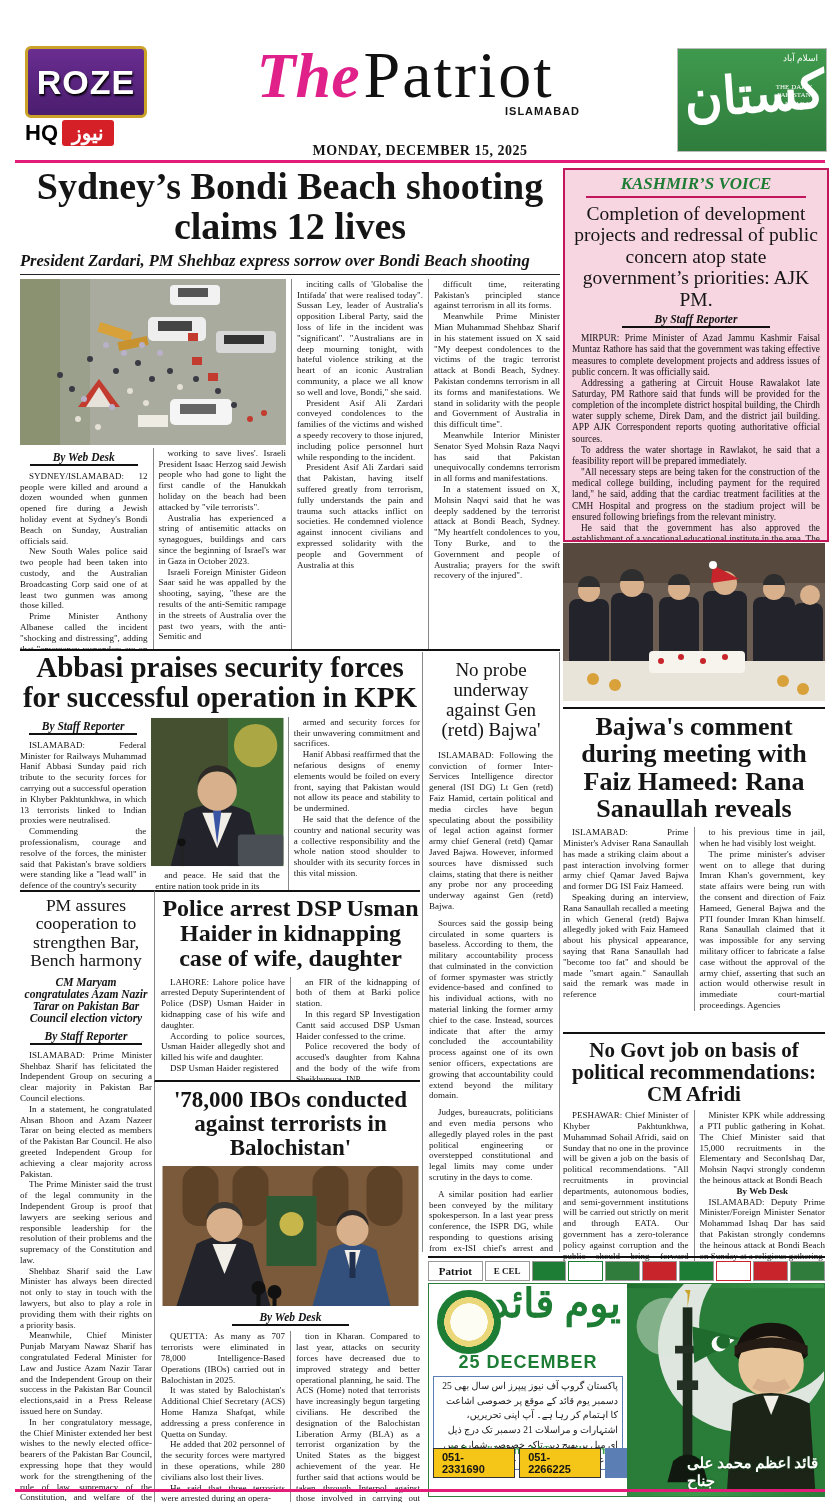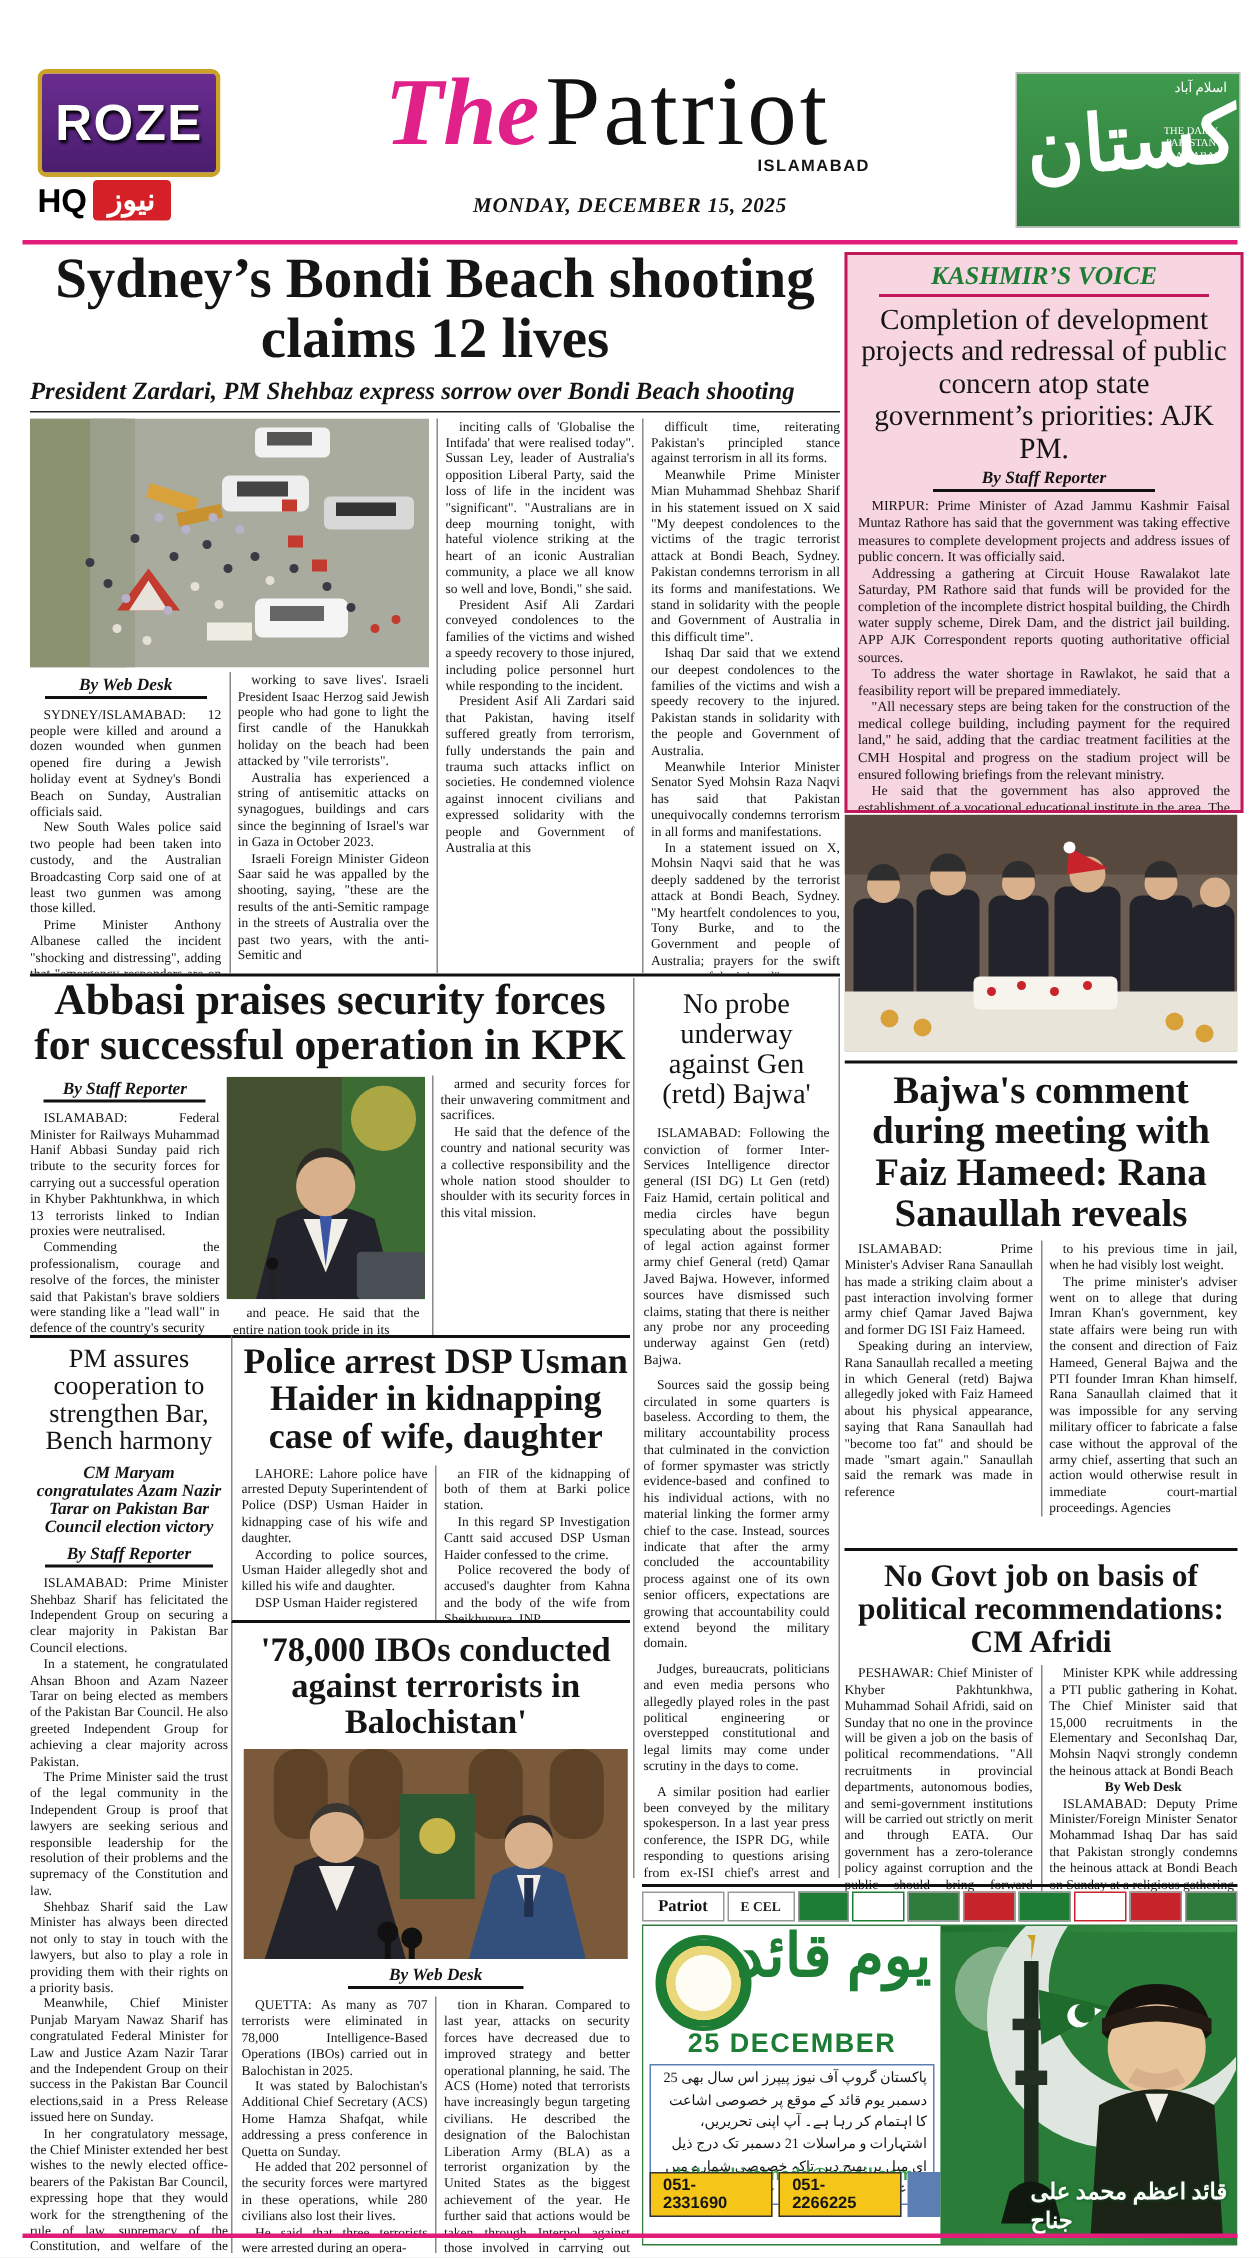--- a/index.html
+++ b/index.html
@@ -82,21 +82,21 @@
     <span class="t-pat">Patriot</span>
     <div class="t-city">ISLAMABAD</div>
   </div>
 
   <div class="abs pak-box" style="left:677px;top:48px;">
     <span class="pak-city">اسلام آباد</span>
     <span class="pak-callig">پاکستان</span>
     <span class="pak-tag">THE DAILY PAKISTAN ISLAMABAD</span>
   </div>
 
-  <div class="abs dateline" style="left:20px;top:130px;width:800px;font-style:italic;">MONDAY, DECEMBER 15, 2025</div>
+  <div class="abs dateline" style="left:20px;top:143px;width:800px;">MONDAY, DECEMBER 15, 2025</div>
   <div class="abs pinkrule" style="left:15px;top:160px;width:810px;"></div>
 
   <div class="abs" style="left:20px;top:167px;width:540px;height:482px;border-bottom:2px solid #111;">
     <div class="hl" style="font-size:38px;">Sydney’s Bondi Beach shooting claims 12 lives</div>
     <div class="lead-sub">President Zardari, PM Shehbaz express sorrow over Bondi Beach shooting</div>
     <div class="lead-cols">
       <div style="width:266px;">
         <svg class="photo" width="266" height="166" viewBox="0 0 266 166">
           <rect width="266" height="166" fill="#a8ab9d"></rect>
           <rect width="64" height="166" fill="#8a9272"></rect>
@@ -164,21 +164,20 @@
         </div>
       </div>
       <div class="col vr" style="width:128px;padding:0 5px;margin-left:5px;">
         <p>inciting calls of 'Globalise the Intifada' that were realised today". Sussan Ley, leader of Australia's opposition Liberal Party, said the loss of life in the incident was "significant". "Australians are in deep mourning tonight, with hateful violence striking at the heart of an iconic Australian community, a place we all know so well and love, Bondi," she said.</p>
         <p>President Asif Ali Zardari conveyed condolences to the families of the victims and wished a speedy recovery to those injured, including police personnel hurt while responding to the incident.</p>
         <p>President Asif Ali Zardari said that Pakistan, having itself suffered greatly from terrorism, fully understands the pain and trauma such attacks inflict on societies. He condemned violence against innocent civilians and expressed solidarity with the people and Government of Australia at this</p>
       </div>
       <div class="col vr" style="width:128px;padding-left:5px;">
         <p>difficult time, reiterating Pakistan's principled stance against terrorism in all its forms.</p>
         <p>Meanwhile Prime Minister Mian Muhammad Shehbaz Sharif in his statement issued on X said "My deepest condolences to the victims of the tragic terrorist attack at Bondi Beach, Sydney. Pakistan condemns terrorism in all its forms and manifestations. We stand in solidarity with the people and Government of Australia in this difficult time".</p>
-        <p>Ishaq Dar said that we extend our deepest condolences to the families of the victims and wish a speedy recovery to the injured. Pakistan stands in solidarity with the people and Government of Australia.</p>
         <p>Meanwhile Interior Minister Senator Syed Mohsin Raza Naqvi has said that Pakistan unequivocally condemns terrorism in all forms and manifestations.</p>
         <p>In a statement issued on X, Mohsin Naqvi said that he was deeply saddened by the terrorist attack at Bondi Beach, Sydney. "My heartfelt condolences to you, Tony Burke, and to the Government and people of Australia; prayers for the swift recovery of the injured".</p>
       </div>
     </div>
   </div>
 
   <div class="abs kbox" style="left:563px;top:168px;width:248px;height:362px;">
     <div class="kicker">KASHMIR’S VOICE</div>
     <div class="khl">Completion of development projects and redressal of public concern atop state government’s priorities: AJK PM.</div>
     <div class="byline" style="width:60%;">By Staff Reporter</div>
@@ -271,20 +270,21 @@
           <rect x="88" y="118" width="46" height="32" rx="3" fill="#4a4f55"></rect>
           <rect x="30" y="128" width="3" height="22" fill="#222"></rect>
             <circle cx="31" cy="126" r="4" fill="#111"></circle>
         </svg>
         <div class="col" style="margin-top:3px;padding:0 4px;">
           <p>and peace. He said that the entire nation took pride in its</p>
         </div>
       </div>
       <div class="col vr" style="width:128px;padding-left:5px;margin-left:4px;">
         <p>armed and security forces for their unwavering commitment and sacrifices.</p>
+        <p>Hanif Abbasi reaffirmed that the nefarious designs of enemy elements would be foiled on every front, saying that Pakistan would not allow its peace and stability to be undermined.</p>
         <p>He said that the defence of the country and national security was a collective responsibility and the whole nation stood shoulder to shoulder with its security forces in this vital mission.</p>
       </div>
     </div>
   </div>
 
   <div class="abs" style="left:422px;top:652px;width:138px;height:600px;border-left:1px solid #888;border-right:1px solid #888;padding:2px 6px;box-sizing:border-box;">
     <div class="hl" style="font-size:19px;font-weight:normal;margin:6px 0 10px;">No probe underway against Gen (retd) Bajwa'</div>
     <div class="col">
       <p style="margin-bottom:6px;">ISLAMABAD: Following the conviction of former Inter-Services Intelligence director general (ISI DG) Lt Gen (retd) Faiz Hamid, certain political and media circles have begun speculating about the possibility of legal action against former army chief General (retd) Qamar Javed Bajwa. However, informed sources have dismissed such claims, stating that there is neither any probe nor any proceeding underway against Gen (retd) Bajwa.</p>
       <p style="margin-bottom:6px;">Sources said the gossip being circulated in some quarters is baseless. According to them, the military accountability process that culminated in the conviction of former spymaster was strictly evidence-based and confined to his individual actions, with no material linking the former army chief to the case. Instead, sources indicate that after the army concluded the accountability process against one of its own senior officers, expectations are growing that accountability could extend beyond the military domain.</p>

